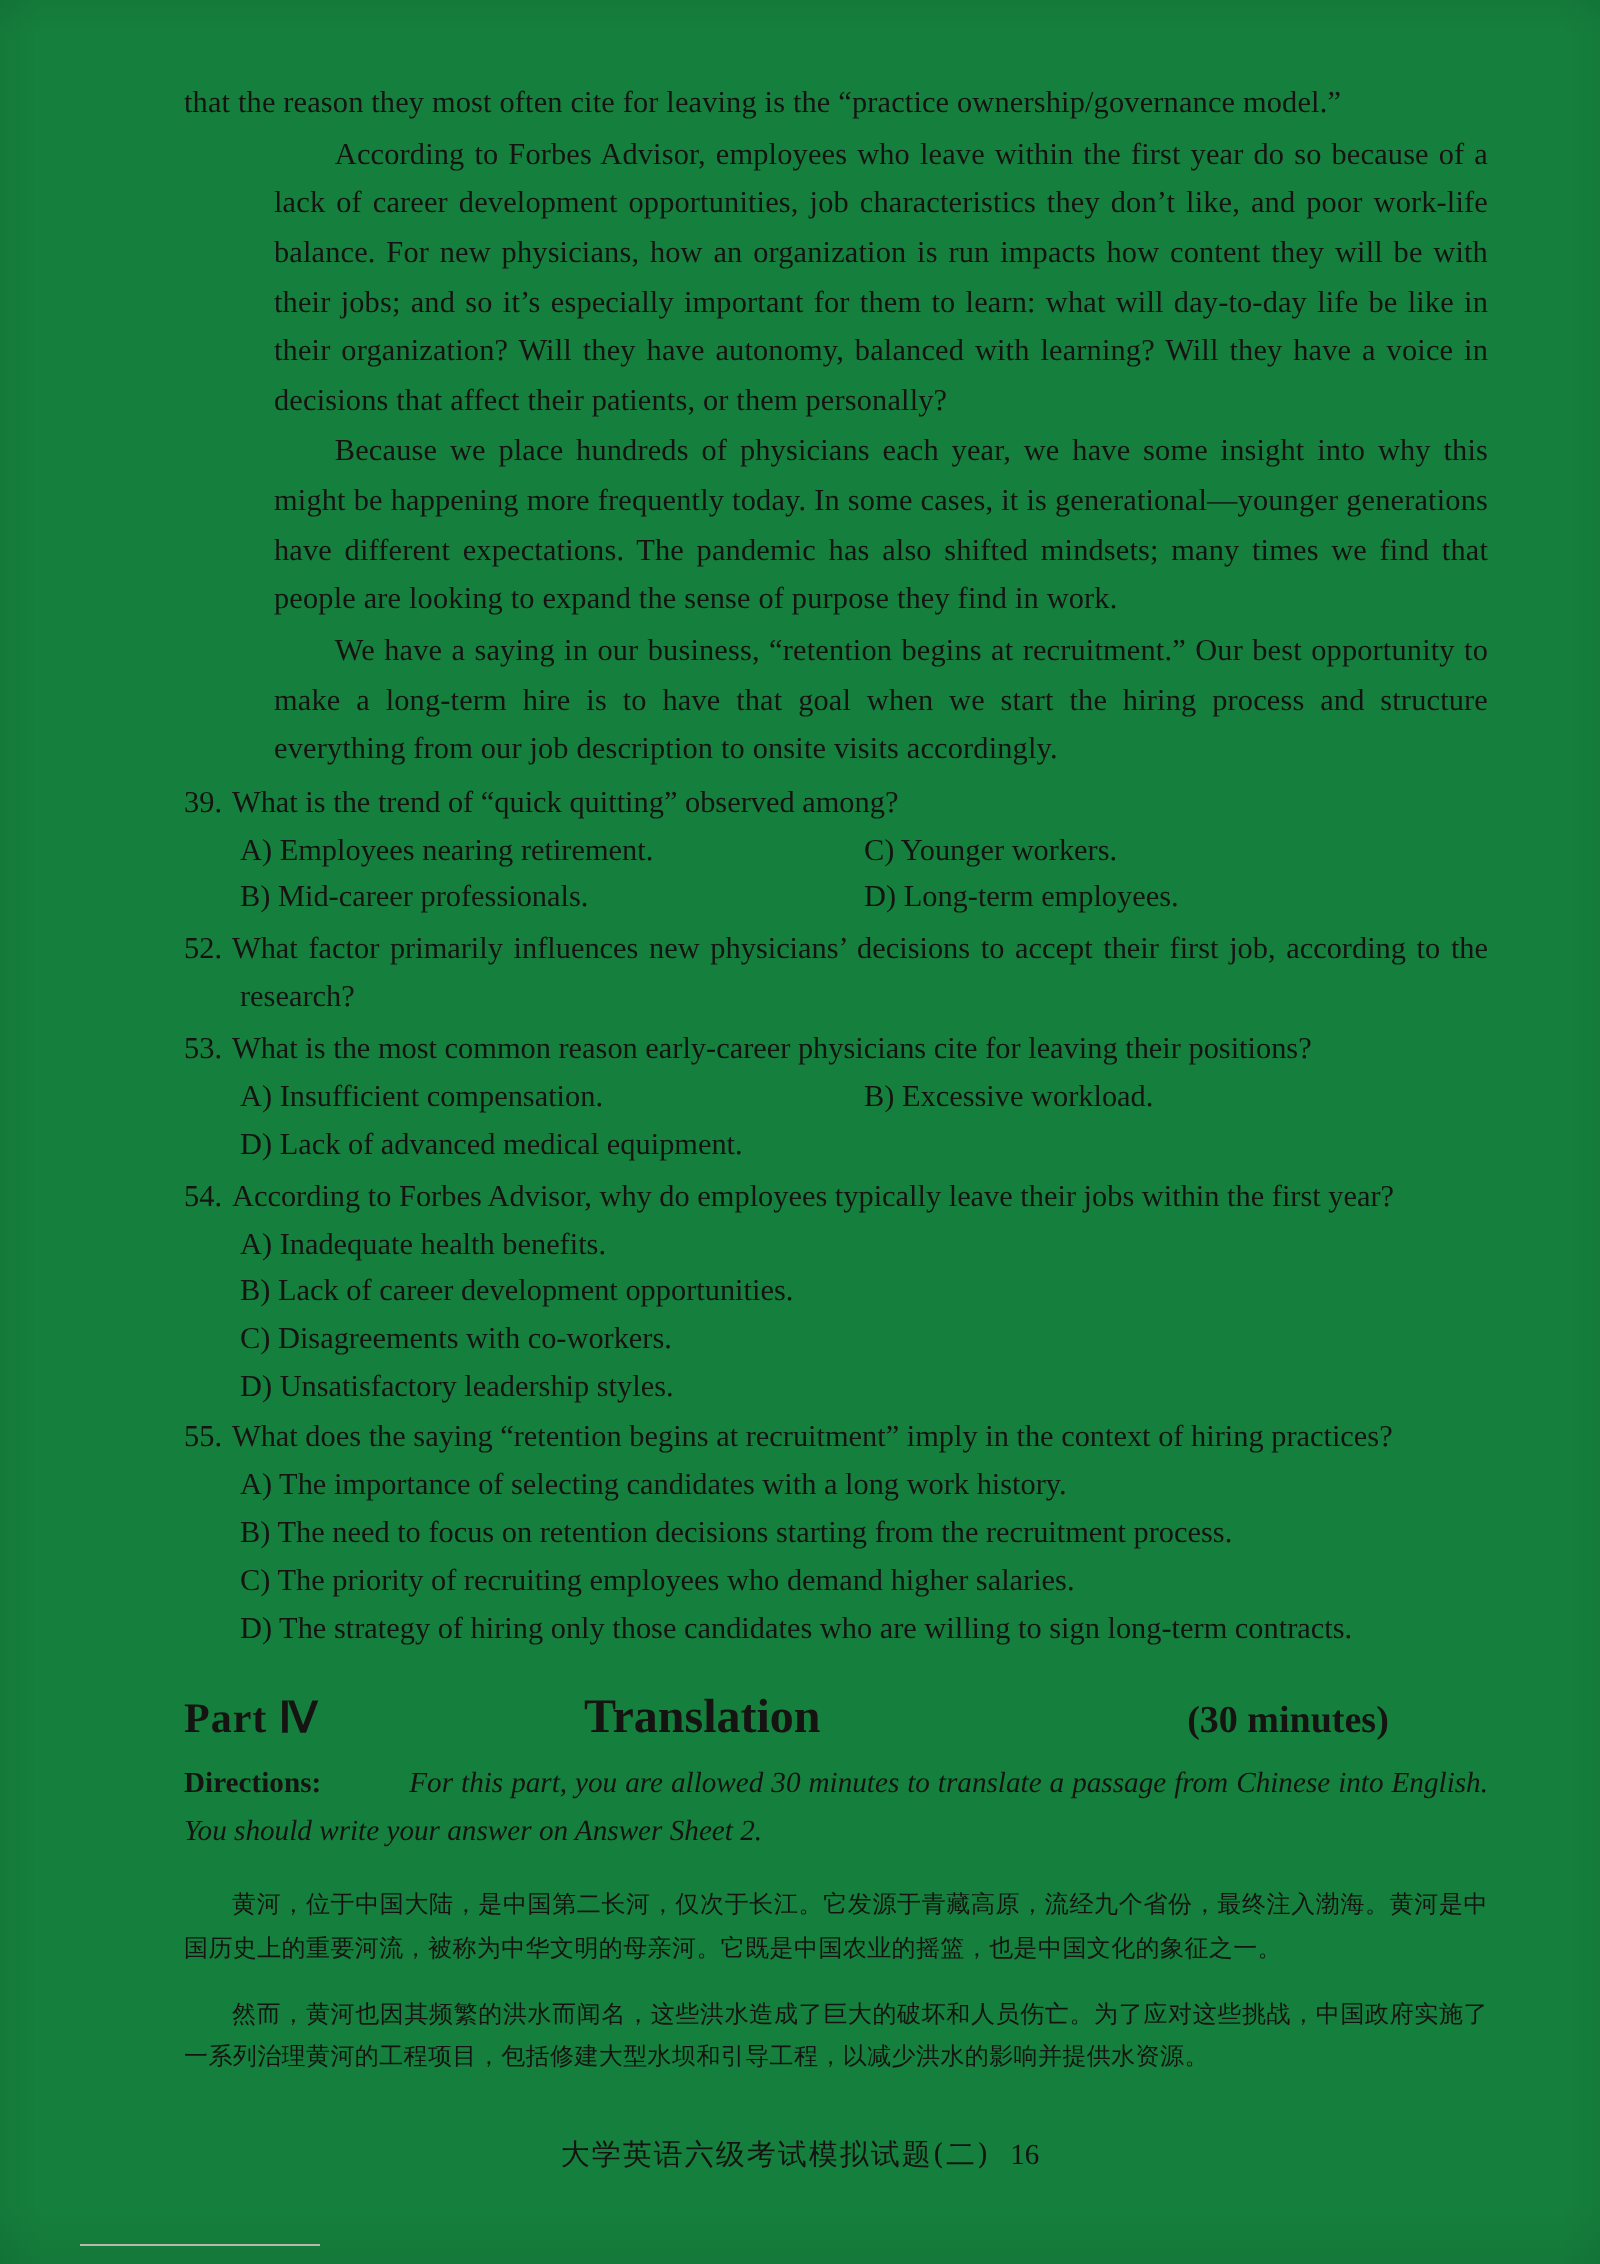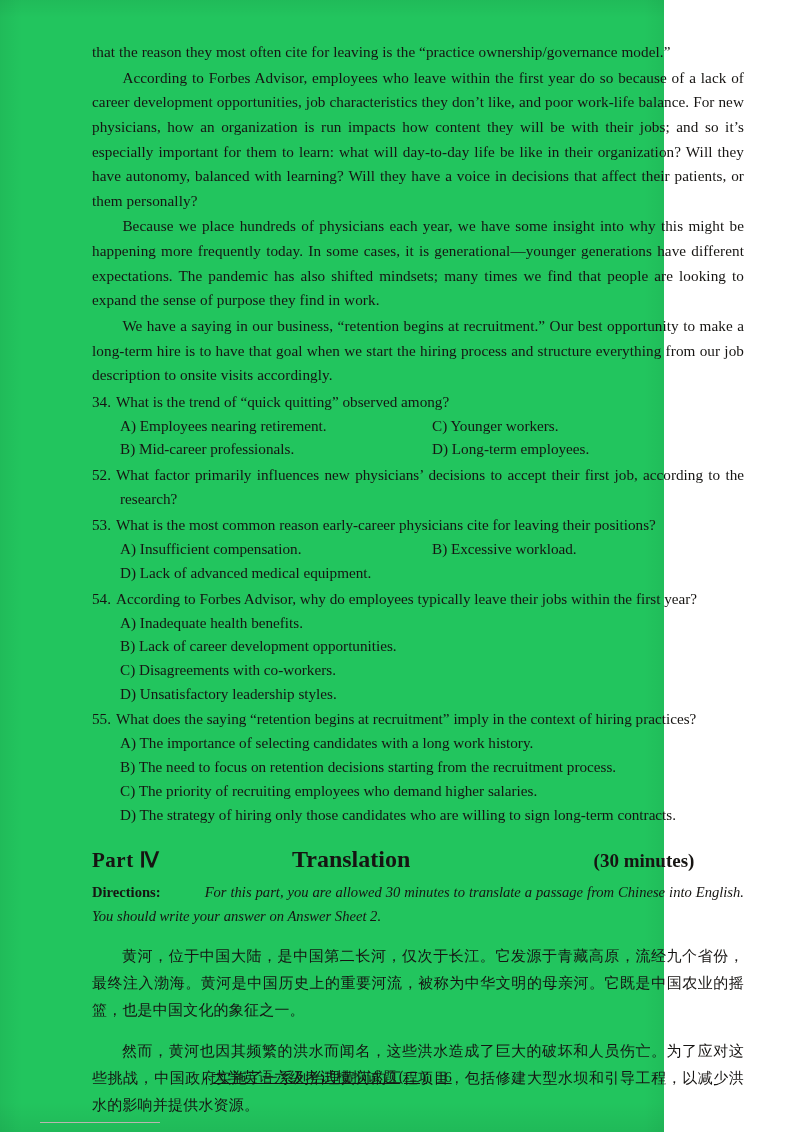--- a/index.html
+++ b/index.html
@@ -11,23 +11,23 @@
     width: 800px;
     height: 1132px;
     position: relative;
     font-family: "Liberation Serif", serif;
     color: #161412;
     overflow: hidden;
   }
   .page {
     position: absolute;
     left: 0; top: 0;
-    width: 664px;
+    width: 800px;
     height: 1132px;
-    background: #22c55e;
+    background: #15803d;
   }
   
   .page::before {
     content: "";
     position: absolute;
     left: 0; top: 0; right: 0; bottom: 0;
     background:
       linear-gradient(to right, rgba(0,0,0,0.05) 0px, rgba(0,0,0,0.0) 22px),
       linear-gradient(to left, rgba(0,0,0,0.045) 0px, rgba(0,0,0,0.0) 20px),
       linear-gradient(to bottom, rgba(0,0,0,0.05) 0px, rgba(0,0,0,0.0) 18px),
@@ -43,21 +43,21 @@
   p, div, span { -webkit-font-smoothing: antialiased; }
 
   .body-par {
     font-size: 15.2px;
     line-height: 1.62;
     text-align: justify;
     text-justify: inter-word;
     margin: 0 0 1px 0;
     letter-spacing: 0.08px;
   }
-  .indent { text-indent: 2em; }
+  .indent { text-indent: 2em; margin-left: 45px; }
 
   .q-block { margin-top: 2px; }
   .q-line {
     font-size: 15.2px;
     line-height: 1.58;
     text-align: justify;
     margin: 1px 0 0 0;
     padding-left: 28px;
     text-indent: -28px;
   }
@@ -107,39 +107,38 @@
   .directions {
     font-size: 14.6px;
     line-height: 1.62;
     text-align: justify;
     margin-top: 2px;
   }
   .directions b { font-weight: bold; font-style: normal; }
   .directions i { font-style: italic; margin-left: 44px; }
 
   .cn {
-    font-family: Liberation Serif, serif;
-    font-size: 15px;
+    font-family: Liberation Mono, monospace;
+    font-size: 12px;
     line-height: 1.78;
     text-align: justify;
     margin-top: 6px;
     text-indent: 2em;
     letter-spacing: 0.2px;
   }
 
   .footer {
     position: absolute;
     left: 0;
     right: 0;
     top: 1068px;
     text-align: center;
     font-family: "DejaVu Serif", "Liberation Serif", serif;
     font-size: 14.5px;
     letter-spacing: 1px;
-    text-decoration: underline;
   }
   .footer .pg {
     font-family: "Liberation Serif", serif;
     letter-spacing: 0;
     margin-left: 10px;
   }
   .bottom-rule {
     position: absolute;
     left: 40px;
     top: 1122px;
@@ -156,21 +155,21 @@
 
     <div>
       <p class="body-par">that the reason they most often cite for leaving is the “practice ownership/governance model.”</p>
       <p class="body-par indent">According to Forbes Advisor, employees who leave within the first year do so because of a lack of career development opportunities, job characteristics they don’t like, and poor work-life balance. For new physicians, how an organization is run impacts how content they will be with their jobs; and so it’s especially important for them to learn: what will day-to-day life be like in their organization? Will they have autonomy, balanced with learning? Will they have a voice in decisions that affect their patients, or them personally?</p>
       <p class="body-par indent">Because we place hundreds of physicians each year, we have some insight into why this might be happening more frequently today. In some cases, it is generational—younger generations have different expectations. The pandemic has also shifted mindsets; many times we find that people are looking to expand the sense of purpose they find in work.</p>
       <p class="body-par indent">We have a saying in our business, “retention begins at recruitment.” Our best opportunity to make a long-term hire is to have that goal when we start the hiring process and structure everything from our job description to onsite visits accordingly.</p>
     </div>
 
     <div class="q-block">
       <p class="q-line">
-        <span class="q-num">34.</span><span>What is the trend of “quick quitting” observed among?</span>
+        <span class="q-num">39.</span><span>What is the trend of “quick quitting” observed among?</span>
       </p>
       <div class="opts-two">
         <div class="opt">A) Employees nearing retirement.</div>
         <div class="opt">C) Younger workers.</div>
         <div class="opt">B) Mid-career professionals.</div>
         <div class="opt">D) Long-term employees.</div>
       </div>
     </div>
 
     <div class="q-block">

